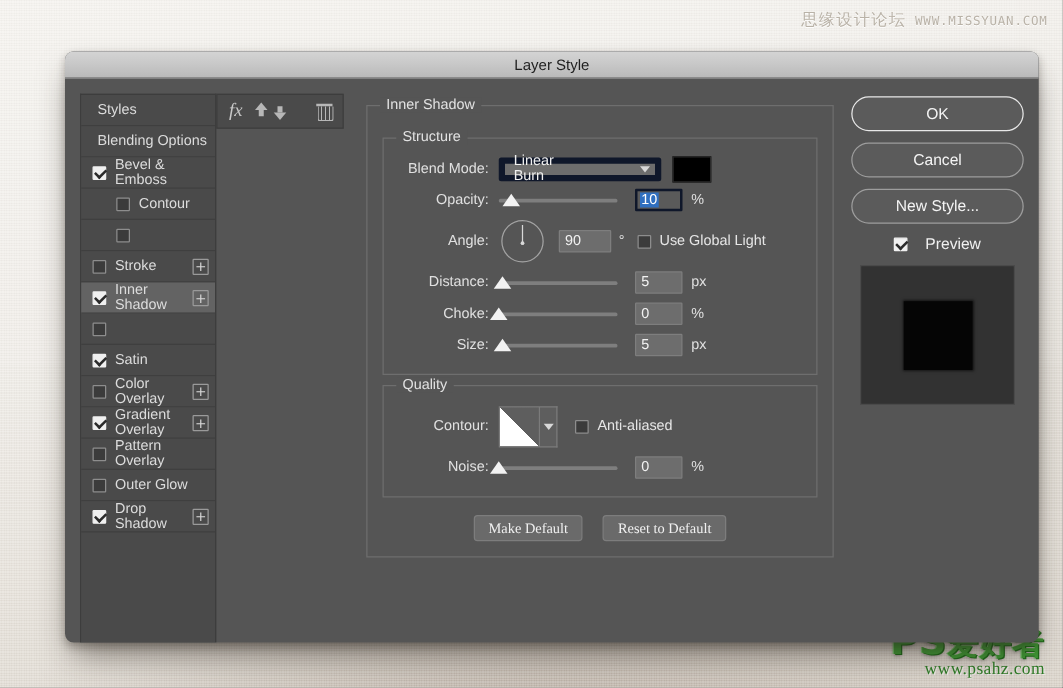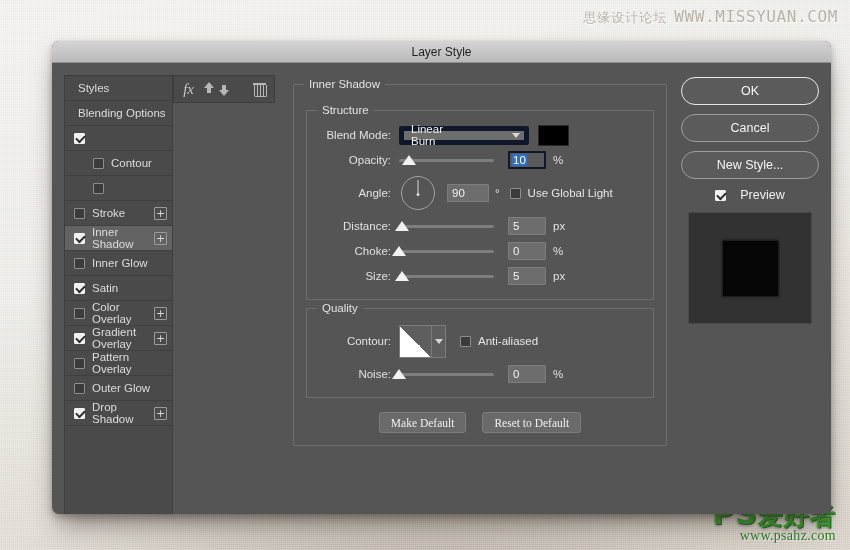--- a/index.html
+++ b/index.html
@@ -40,21 +40,21 @@
 
   
   .wm-top {
     position: absolute; right: 12px; top: 7px;
     display: flex; align-items: baseline; gap: 7px;
     color: #b9b2a7;
     text-shadow: 0 1px 0 rgba(255,255,255,.85);
     pointer-events: none;
   }
   .wm-top .cn { font-size: 13px; letter-spacing: 1px; font-family: "DejaVu Sans", sans-serif; }
-  .wm-top .url { font-size: 16px; letter-spacing: .6px; font-family: "DejaVu Sans Mono", monospace; }
+  .wm-top .url { font-size: 10px; letter-spacing: .6px; font-family: "DejaVu Sans Mono", monospace; }
 
   .wm-bot {
     position: absolute; right: 14px; bottom: 6px;
     text-align: right; pointer-events: none;
   }
   .wm-bot .logo {
     font-size: 30px; font-weight: bold; line-height: .95;
     font-family: "DejaVu Sans", sans-serif;
     color: #3f9b35;
     text-shadow: 1px 1px 0 #1d6b18, -1px 0 0 #7cc472, 0 2px 3px rgba(0,0,0,.35);
@@ -439,41 +439,41 @@
     <div class="sidebar">
       <div class="fx-list" id="fx-list">
           <div class="fx-item plain">
             <span class="lbl">Styles</span>
           </div>
           <div class="fx-item plain">
             <span class="lbl">Blending Options</span>
           </div>
           <div class="fx-item">
             <span class="cb on"></span>
+            <span class="lbl">Bevel &amp; Emboss</span>
           </div>
           <div class="fx-item indent">
             <span class="cb"></span>
             <span class="lbl">Contour</span>
           </div>
           <div class="fx-item indent">
             <span class="cb"></span>
           </div>
           <div class="fx-item">
             <span class="cb"></span>
             <span class="lbl">Stroke</span>
             <span class="plusbtn">+</span>
           </div>
           <div class="fx-item selected">
             <span class="cb on"></span>
             <span class="lbl">Inner Shadow</span>
             <span class="plusbtn">+</span>
           </div>
           <div class="fx-item">
             <span class="cb"></span>
-            <span class="lbl">Inner Glow</span>
           </div>
           <div class="fx-item">
             <span class="cb on"></span>
             <span class="lbl">Satin</span>
           </div>
           <div class="fx-item">
             <span class="cb"></span>
             <span class="lbl">Color Overlay</span>
             <span class="plusbtn">+</span>
           </div>

